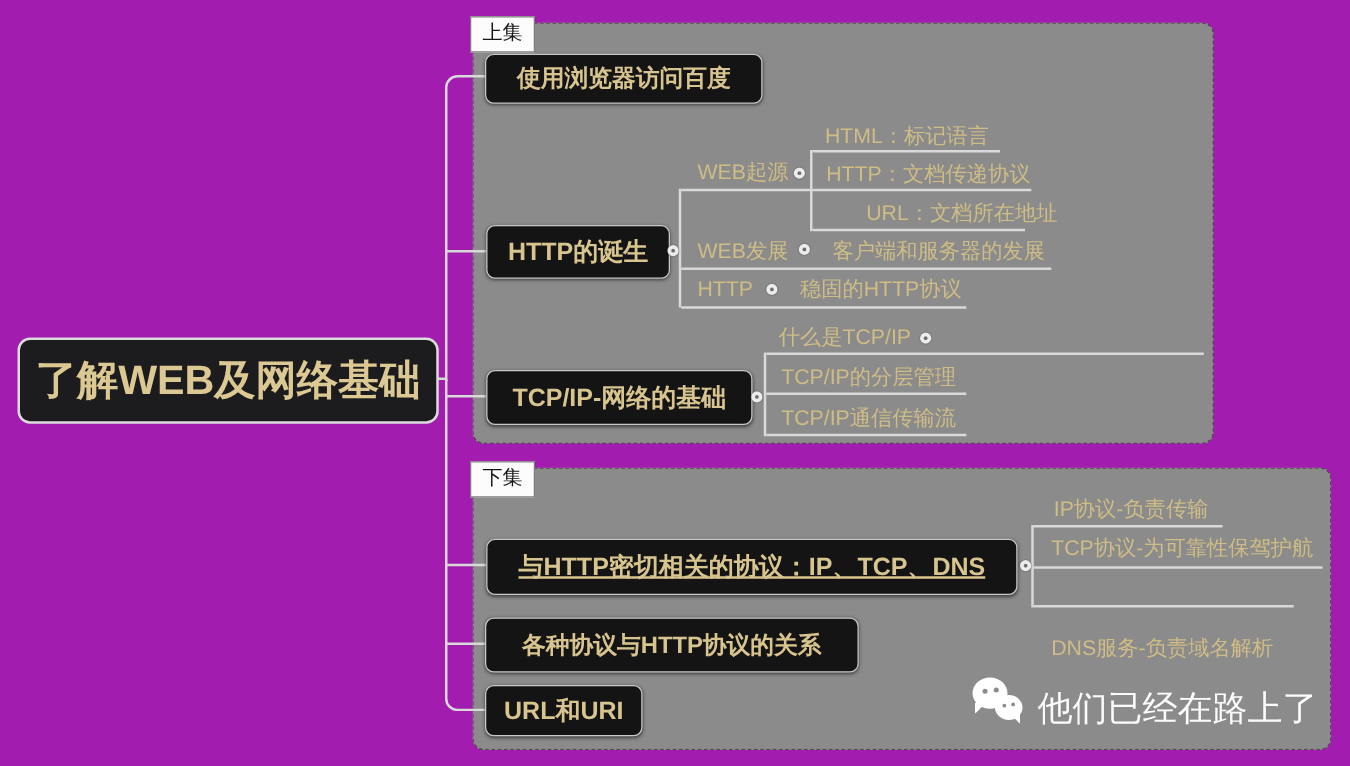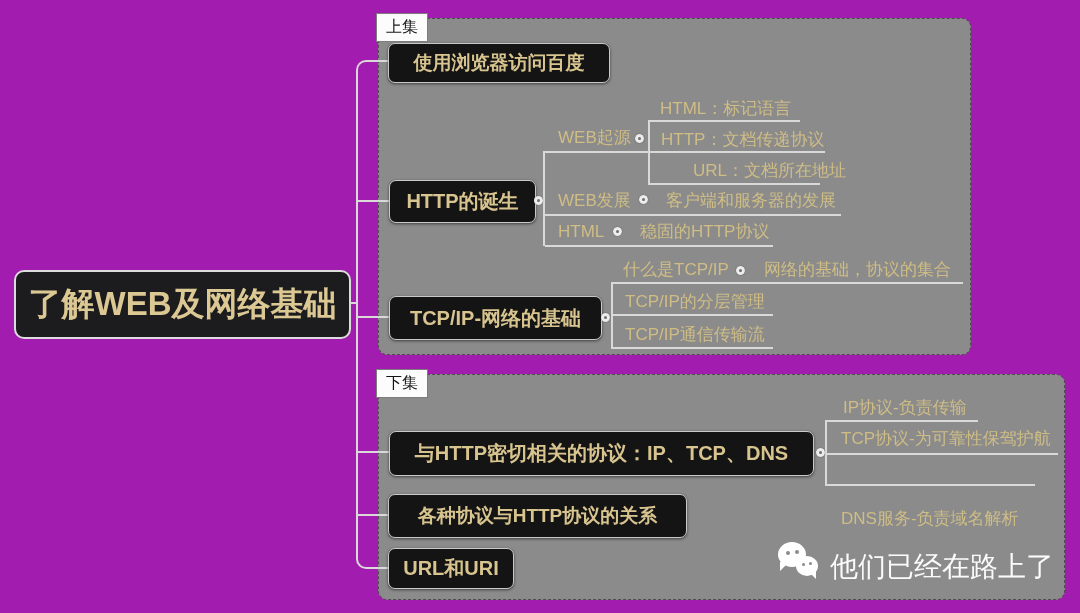--- a/index.html
+++ b/index.html
@@ -57,51 +57,50 @@
   <div class="hline" style="left:357px;top:200px;width:32px;"></div>
   <div class="hline" style="left:357px;top:316px;width:32px;"></div>
   <div class="hline" style="left:357px;top:451px;width:32px;"></div>
   <div class="hline" style="left:357px;top:514px;width:32px;"></div>
 
   <div class="root">了解WEB及网络基础</div>
 
   <div class="topic" style="left:389px;top:180px;width:145px;height:41px;font-size:20px;">HTTP的诞生</div>
   <div class="topic" style="left:388px;top:43px;width:220px;height:38px;font-size:19px;">使用浏览器访问百度</div>
   <div class="topic" style="left:389px;top:296px;width:211px;height:42px;font-size:20px;">TCP/IP-网络的基础</div>
-  <div class="topic" style="left:389px;top:431px;width:423px;height:43px;font-size:20px;">与HTTP密切相关的协议：IP、TCP、DNS</div>
+  <div class="topic" style="left:389px;top:431px;width:423px;height:43px;font-size:20px;text-decoration:underline;">与HTTP密切相关的协议：IP、TCP、DNS</div>
   <div class="topic" style="left:388px;top:494px;width:297px;height:42px;font-size:19px;">各种协议与HTTP协议的关系</div>
   <div class="topic" style="left:388px;top:548px;width:124px;height:39px;font-size:20px;">URL和URI</div>
 
   <div class="dot" style="left:534px;top:196px;"></div>
   <div class="vline" style="left:543px;top:151px;height:95px;"></div>
   <div class="child" style="left:558px;top:129px;">WEB起源</div>
   <div class="dot" style="left:635px;top:134px;"></div>
   <div class="vline" style="left:648px;top:120px;height:65px;"></div>
   <div class="child" style="left:660px;top:100px;">HTML：标记语言</div>
   <div class="hline" style="left:650px;top:120px;width:150px;"></div>
   <div class="child" style="left:661px;top:131px;">HTTP：文档传递协议</div>
   <div class="hline" style="left:545px;top:151px;width:280px;"></div>
   <div class="child" style="left:661px;top:162px;margin-left:32px;">URL：文档所在地址</div>
   <div class="hline" style="left:650px;top:183px;width:170px;"></div>
 
   <div class="child" style="left:558px;top:192px;">WEB发展</div>
   <div class="dot" style="left:639px;top:195px;"></div>
   <div class="child" style="left:666px;top:192px;">客户端和服务器的发展</div>
   <div class="hline" style="left:545px;top:214px;width:296px;"></div>
 
-  <div class="child" style="left:558px;top:223px;">HTML</div>
+  <div class="child" style="left:558px;top:223px;">HTTP</div>
   <div class="dot" style="left:613px;top:227px;"></div>
   <div class="child" style="left:640px;top:223px;">稳固的HTTP协议</div>
   <div class="hline" style="left:545px;top:245px;width:228px;"></div>
 
   <div class="dot" style="left:601px;top:313px;"></div>
   <div class="vline" style="left:611px;top:282px;height:67px;"></div>
   <div class="child" style="left:623px;top:261px;">什么是TCP/IP</div>
   <div class="dot" style="left:736px;top:266px;"></div>
-  <div class="child" style="left:764px;top:261px;">网络的基础，协议的集合</div>
   <div class="hline" style="left:613px;top:282px;width:350px;"></div>
   <div class="child" style="left:625px;top:293px;">TCP/IP的分层管理</div>
   <div class="hline" style="left:613px;top:314px;width:160px;"></div>
   <div class="child" style="left:625px;top:326px;">TCP/IP通信传输流</div>
   <div class="hline" style="left:613px;top:347px;width:160px;"></div>
 
   <div class="dot" style="left:816px;top:448px;"></div>
   <div class="vline" style="left:825px;top:420px;height:66px;"></div>
   <div class="child" style="left:843px;top:399px;">IP协议-负责传输</div>
   <div class="hline" style="left:827px;top:420px;width:151px;"></div>

